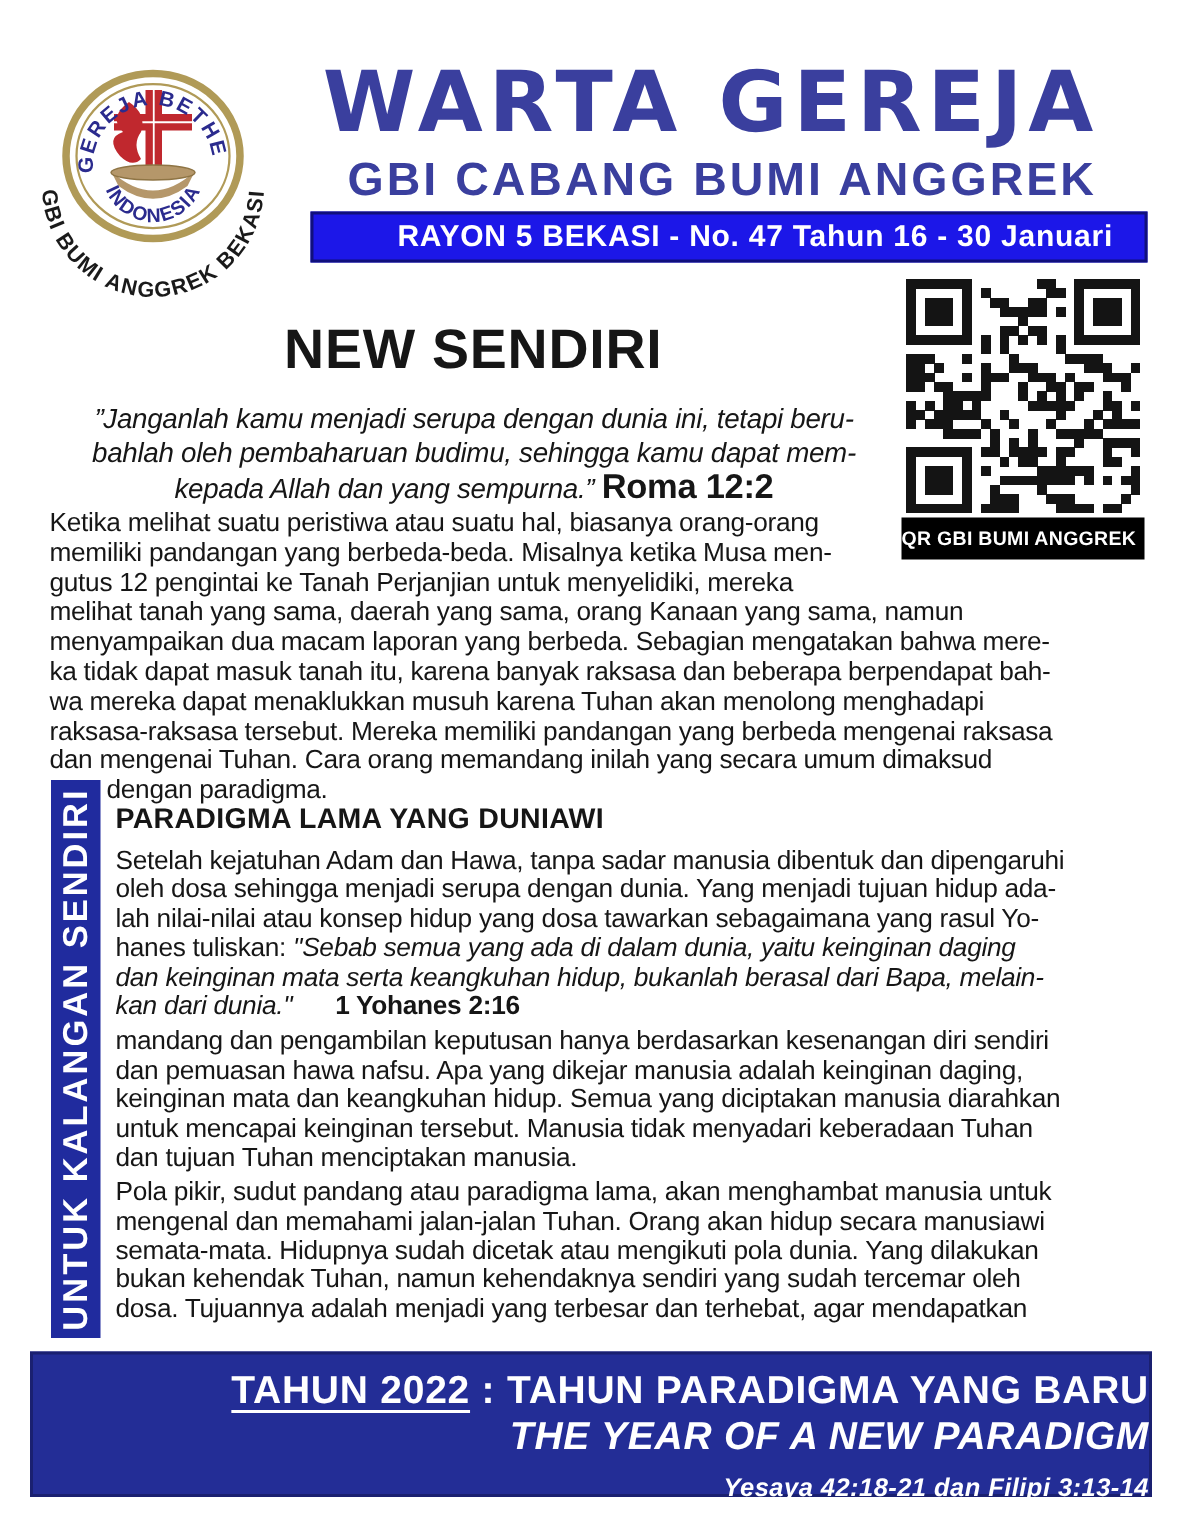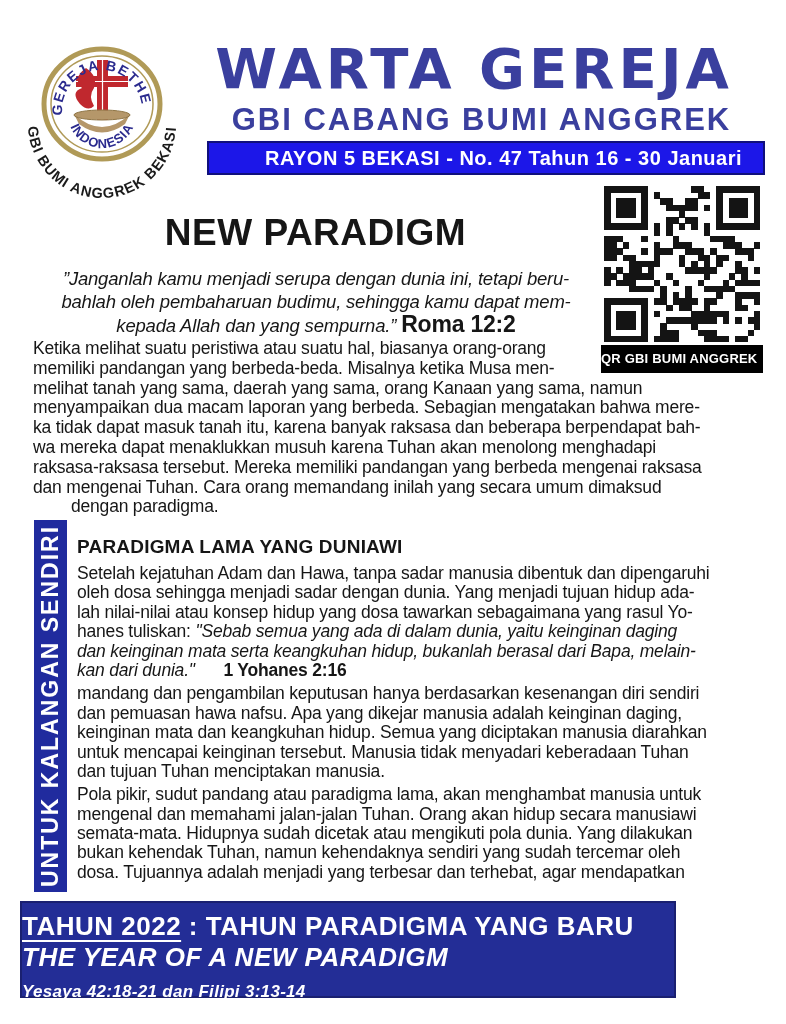--- a/index.html
+++ b/index.html
@@ -43,22 +43,22 @@
         font-weight:800;font-size:23px;line-height:33px;letter-spacing:2px;}
 
   .section{position:absolute;left:77px;top:536px;width:702px;}
   .sec-heading{font-size:19px;font-weight:800;margin-bottom:6px;letter-spacing:0.2px;}
   .para{margin-bottom:4px;}
   .para .bodyline{line-height:19.4px;height:19.4px;}
   .it{font-style:italic;}
   .bold-ref{font-weight:800;margin-left:24px;}
 
   
-  .footer-banner{position:absolute;left:20px;top:901px;width:656px;height:97px;box-sizing:border-box;
-        background:var(--navy,#232d96);border:2px solid #1a2070;color:#fff;text-align:left;padding-top:8px;}
+  .footer-banner{position:absolute;left:20px;top:901px;width:748px;height:97px;box-sizing:border-box;
+        background:var(--navy,#232d96);border:2px solid #1a2070;color:#fff;text-align:right;padding-top:8px;}
   .fb1{font-size:26px;font-weight:800;letter-spacing:0.5px;}
   .fb1 .u{text-decoration:underline;text-underline-offset:5px;text-decoration-thickness:2px;}
   .fb2{font-size:26px;font-weight:800;font-style:italic;letter-spacing:0.5px;}
   .fb3{font-size:17px;font-weight:700;font-style:italic;margin-top:9px;letter-spacing:0.3px;}
 </style>
 </head>
 <body>
 
 <div class="page">
 
@@ -96,21 +96,21 @@
       </text>
     </svg>
   </div>
 
   <div class="masthead-title">WARTA GEREJA</div>
   <div class="masthead-subtitle">GBI CABANG BUMI ANGGREK</div>
   <div class="rayon-banner">
     <span>RAYON 5 BEKASI - No. 47 Tahun 16 - 30 Januari 2022</span>
   </div>
 
-  <div class="headline">NEW PARADIGM</div>
+  <div class="headline">NEW SENDIRI</div>
   <div class="quote">
     <div>”Janganlah kamu menjadi serupa dengan dunia ini, tetapi beru-</div>
     <div>bahlah oleh pembaharuan budimu,  sehingga kamu dapat mem-</div>
     <div><span>kepada Allah dan yang sempurna.”</span> <span class="qref">Roma 12:2</span></div>
   </div>
 
   <div class="qr">
     <svg id="qr-svg" viewBox="0 0 25 25" shape-rendering="crispEdges" xmlns="http://www.w3.org/2000/svg">
         <g fill="#141414">
           <rect x="0" y="0" width="1.05" height="1.05"></rect>
@@ -407,36 +407,37 @@
           <rect x="21" y="24" width="1.05" height="1.05"></rect>
           <rect x="22" y="24" width="1.05" height="1.05"></rect>
         </g>
       </svg>
   </div>
   <div class="qr-label">QR GBI BUMI ANGGREK</div>
 
   <div class="intro">
       <div class="bodyline">Ketika melihat suatu peristiwa atau suatu hal, biasanya orang-orang</div>
       <div class="bodyline">memiliki pandangan yang berbeda-beda. Misalnya ketika Musa men-</div>
+      <div class="bodyline">gutus 12 pengintai ke Tanah Perjanjian untuk menyelidiki, mereka</div>
       <div class="bodyline">melihat tanah yang sama, daerah yang sama, orang Kanaan yang sama, namun</div>
       <div class="bodyline">menyampaikan dua macam laporan yang berbeda. Sebagian mengatakan bahwa mere-</div>
       <div class="bodyline">ka tidak dapat masuk tanah itu, karena banyak raksasa dan beberapa berpendapat bah-</div>
       <div class="bodyline">wa mereka dapat menaklukkan musuh karena Tuhan akan menolong menghadapi</div>
       <div class="bodyline">raksasa-raksasa tersebut. Mereka memiliki pandangan yang berbeda mengenai raksasa</div>
       <div class="bodyline">dan mengenai Tuhan. Cara orang memandang inilah yang secara umum dimaksud</div>
       <div class="bodyline">dengan paradigma.</div>
     </div>
 
   <div class="side-strip">UNTUK KALANGAN SENDIRI</div>
 
   <div class="section">
     <div class="sec-heading">PARADIGMA LAMA YANG DUNIAWI</div>
     <div class="para">
       <div class="bodyline">Setelah kejatuhan Adam dan Hawa, tanpa sadar manusia dibentuk dan dipengaruhi</div>
-      <div class="bodyline">oleh dosa sehingga menjadi sadar dengan dunia. Yang menjadi tujuan hidup ada-</div>
+      <div class="bodyline">oleh dosa sehingga menjadi serupa dengan dunia. Yang menjadi tujuan hidup ada-</div>
       <div class="bodyline">lah nilai-nilai atau konsep hidup yang dosa tawarkan sebagaimana yang rasul Yo-</div>
       <div class="bodyline"><span>hanes tuliskan:  </span><span class="it">"Sebab semua yang ada di dalam dunia,  yaitu keinginan daging</span></div>
       <div class="bodyline it">dan keinginan mata serta keangkuhan hidup,  bukanlah berasal dari Bapa, melain-</div>
       <div class="bodyline"><span class="it">kan dari dunia." </span><span class="bold-ref">1 Yohanes 2:16</span></div>
     </div>
     <div class="para">
         <div class="bodyline">mandang dan pengambilan keputusan hanya berdasarkan kesenangan diri sendiri</div>
         <div class="bodyline">dan pemuasan hawa nafsu. Apa yang dikejar manusia adalah keinginan daging,</div>
         <div class="bodyline">keinginan mata dan keangkuhan hidup. Semua yang diciptakan manusia diarahkan</div>
         <div class="bodyline">untuk mencapai keinginan tersebut. Manusia tidak menyadari keberadaan Tuhan</div>

